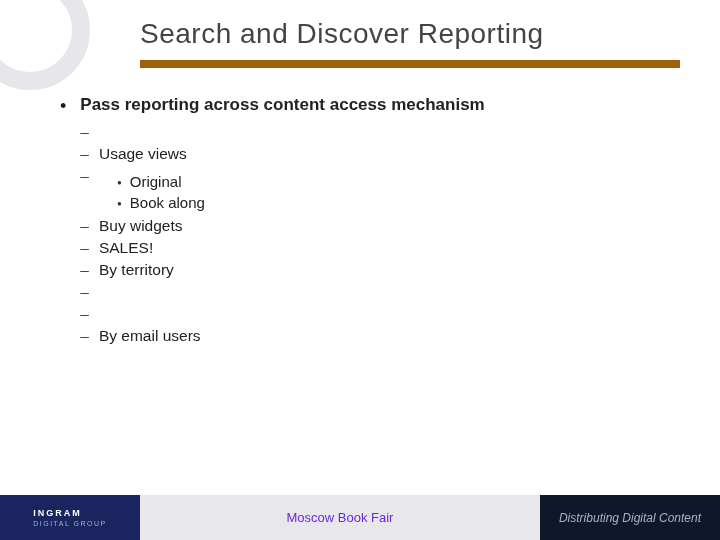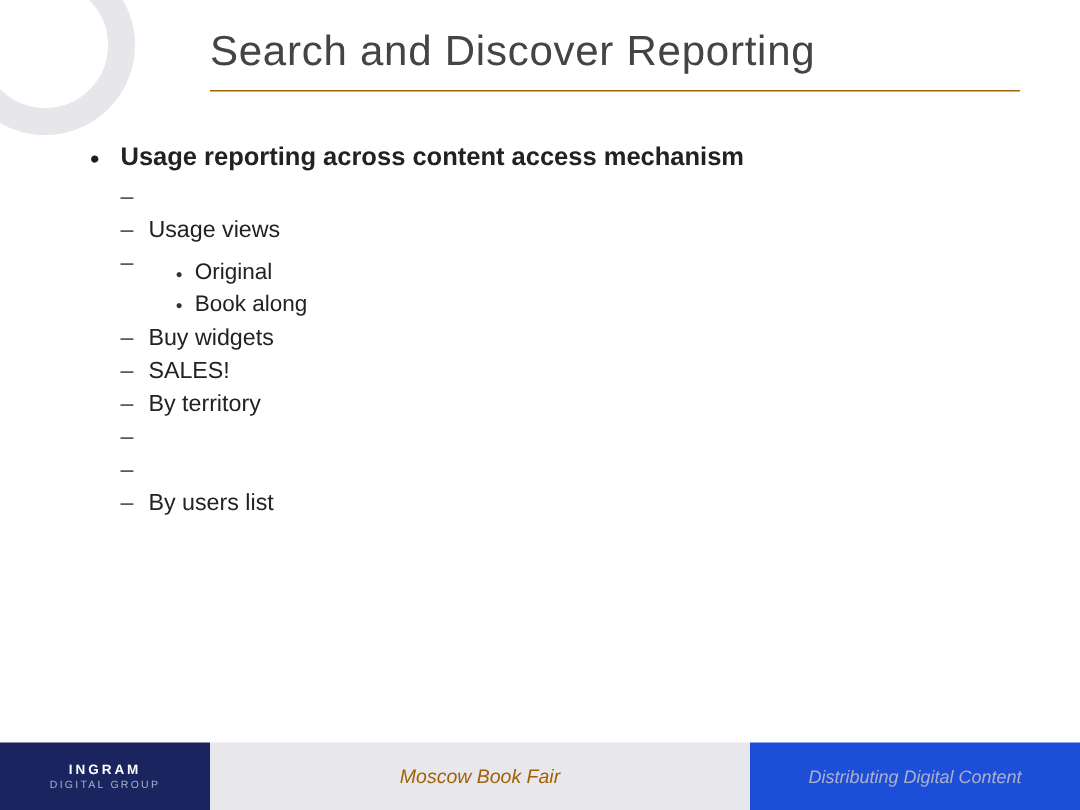--- a/index.html
+++ b/index.html
@@ -41,21 +41,21 @@
       right: 0;
       padding: 0 40px 0 140px;
     }
 
     .header-title {
       font-size: 28px;
       font-weight: 300;
       color: #444;
       letter-spacing: 0.5px;
       padding-bottom: 10px;
-      border-bottom: 1px solid #a16207;
+      border-bottom: 8px solid #a16207;
     }
 
     
     .content {
       position: absolute;
       top: 95px;
       left: 60px;
       right: 40px;
       bottom: 70px;
     }
@@ -141,21 +141,21 @@
       width: 140px;
       display: flex;
       align-items: center;
       justify-content: center;
       padding: 6px 10px;
     }
 
     .footer-logo {
       display: flex;
       flex-direction: column;
-      align-items: center;
+      align-items: flex-start;
     }
 
     .logo-ingram {
       font-size: 9px;
       font-weight: 700;
       color: #ffffff;
       letter-spacing: 2px;
       text-transform: uppercase;
     }
 
@@ -170,27 +170,26 @@
     .footer-center {
       flex: 1;
       background: #e8e8ec;
       display: flex;
       align-items: center;
       justify-content: center;
     }
 
     .footer-center-text {
       font-size: 13px;
-      color: #a16207;
-      font-style: italic;
+      color: #6d28d9;
     }
 
     .footer-right {
-      background: #1d4ed8;
-      width: 220px;
+      background: #0f172a;
+      width: 180px;
       display: flex;
       align-items: center;
       justify-content: center;
     }
 
     .footer-right-text {
       font-size: 12px;
       color: #aab0cc;
       font-style: italic;
     }
@@ -204,21 +203,21 @@
 
   <div class="header">
     <h1 class="header-title">Search and Discover Reporting</h1>
   </div>
 
   <div class="content">
     <div class="bullet-item">
       <span class="bullet-dot">•</span>
       <div>
         <span class="bullet-text">
-          <strong>Usage reporting across content access mechanism</strong>
+          <strong>Pass reporting across content access mechanism</strong>
         </span>
         <ul class="sub-list">
 
           <li>
             <span class="dash">–</span>
           </li>
 
           <li>
             <span class="dash">–</span>
             <span>Usage views</span>
@@ -258,21 +257,21 @@
           <li>
             <span class="dash">–</span>
           </li>
 
           <li>
             <span class="dash">–</span>
           </li>
 
           <li>
             <span class="dash">–</span>
-            <span>By users list</span>
+            <span>By email users</span>
           </li>
 
         </ul>
       </div>
     </div>
   </div>
 
   <div class="footer">
     <div class="footer-left">
       <div class="footer-logo">

